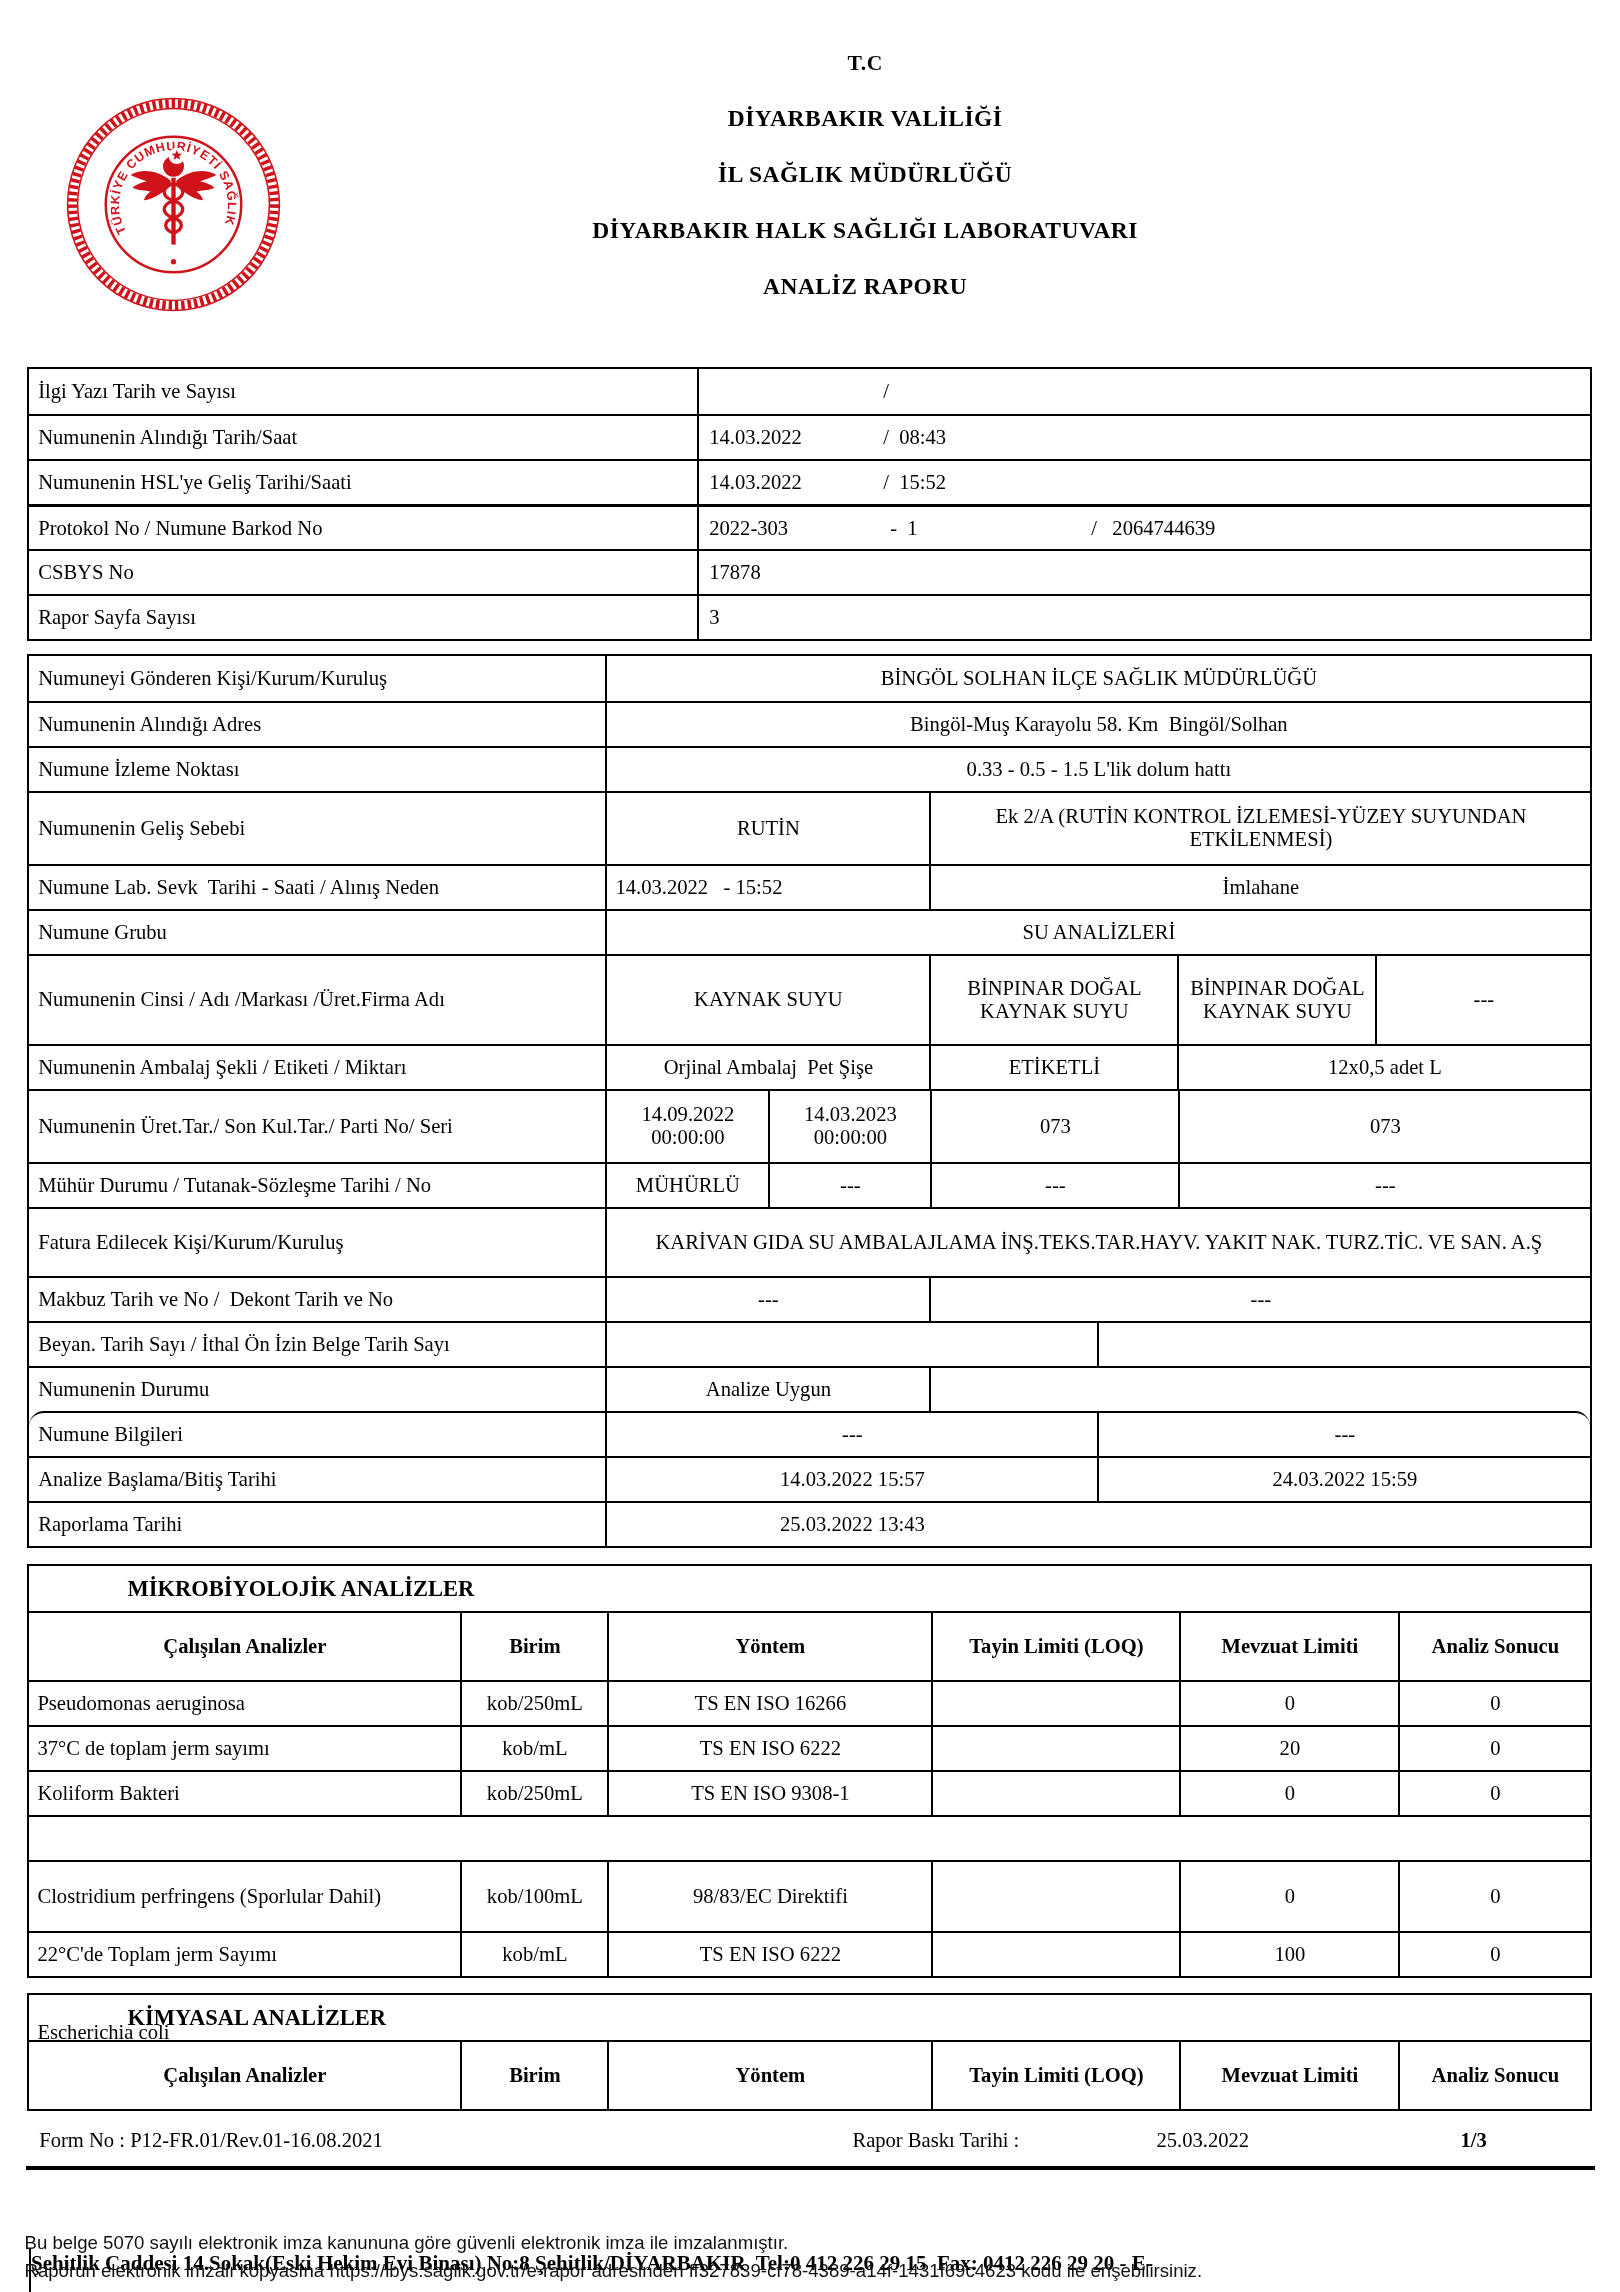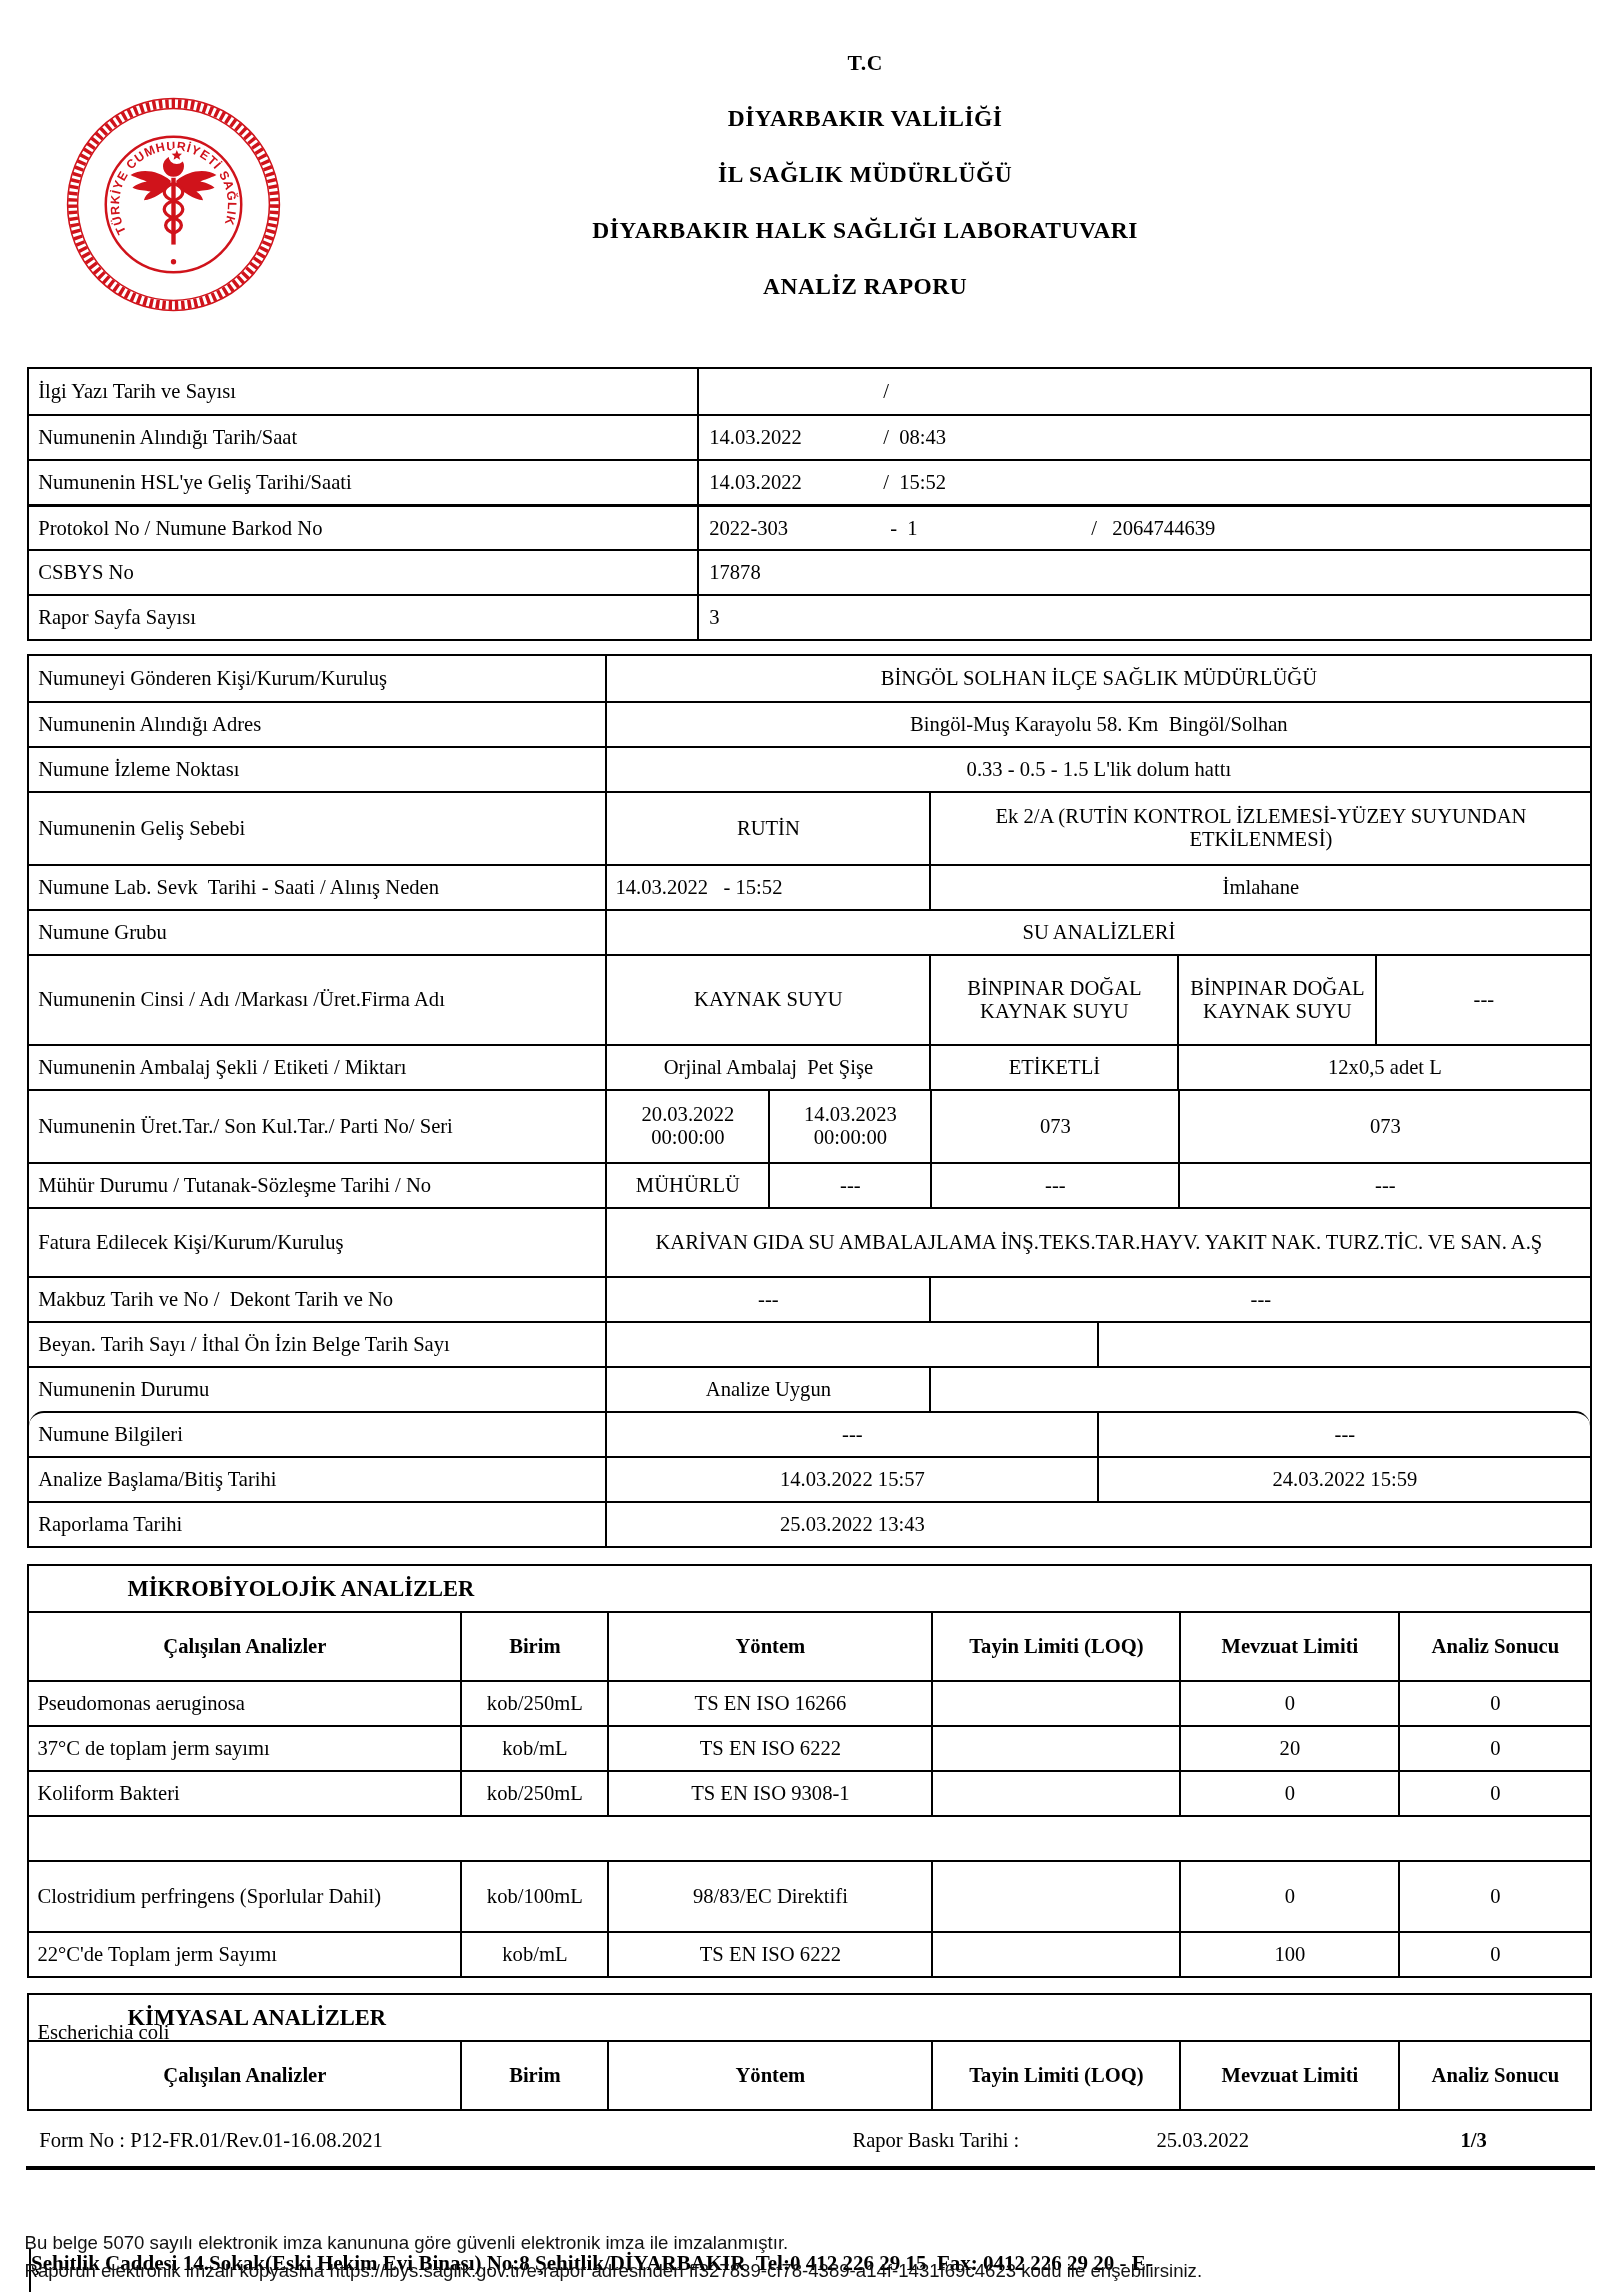--- a/index.html
+++ b/index.html
@@ -167,21 +167,21 @@
         <div class="cell center" style="flex: 1 1 auto;">---</div>
       </div>
       <div class="row" style="height: 45px;">
         <div class="lbl t2-lbl">Numunenin Ambalaj Şekli / Etiketi / Miktarı</div>
         <div class="cell center" style="flex: 0 0 324px;">Orjinal Ambalaj  Pet Şişe</div>
         <div class="cell center" style="flex: 0 0 248px;">ETİKETLİ</div>
         <div class="cell center" style="flex: 1 1 auto;">12x0,5 adet L</div>
       </div>
       <div class="row" style="height: 73px;">
         <div class="lbl t2-lbl">Numunenin Üret.Tar./ Son Kul.Tar./ Parti No/ Seri</div>
-        <div class="cell center" style="flex: 0 0 163px;">20.03.2022 00:00:00</div>
+        <div class="cell center" style="flex: 0 0 163px;">14.09.2022 00:00:00</div>
         <div class="cell center" style="flex: 0 0 162px;">14.03.2023 00:00:00</div>
         <div class="cell center" style="flex: 0 0 248px;">073</div>
         <div class="cell center" style="flex: 1 1 auto;">073</div>
       </div>
       <div class="row" style="height: 45px;">
         <div class="lbl t2-lbl">Mühür Durumu / Tutanak-Sözleşme Tarihi / No</div>
         <div class="cell center" style="flex: 0 0 163px;">MÜHÜRLÜ</div>
         <div class="cell center" style="flex: 0 0 162px;">---</div>
         <div class="cell center" style="flex: 0 0 248px;">---</div>
         <div class="cell center" style="flex: 1 1 auto;">---</div>

